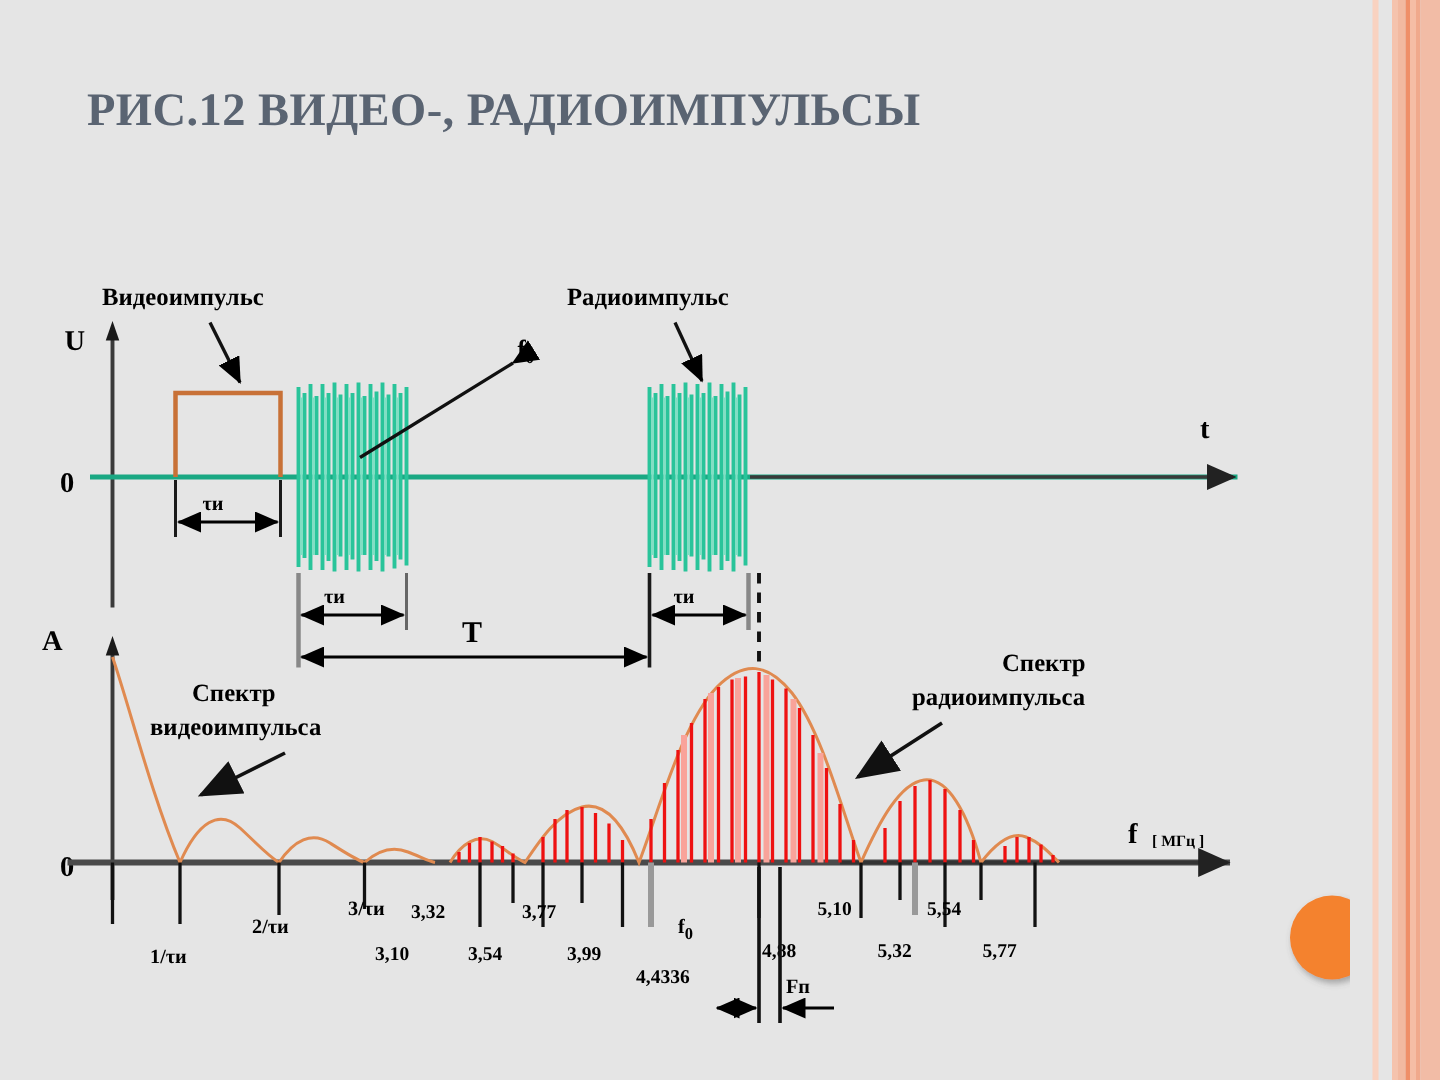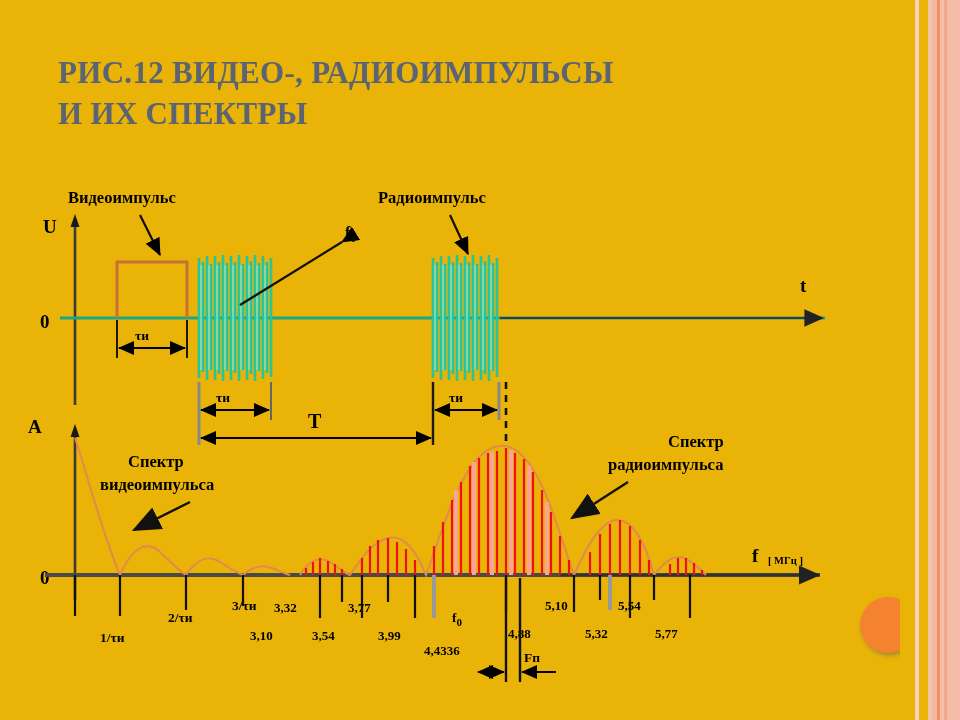--- a/index.html
+++ b/index.html
@@ -1,20 +1,20 @@
 <!DOCTYPE html>
 <html><head>
 <meta charset="utf-8">
 <style>
   html,body{margin:0;padding:0;}
   body{
     width:960px;height:720px;background:#ffffff;overflow:hidden;
     font-family:"Liberation Serif", serif;position:relative;
   }
-  #slide{position:absolute;inset:0;width:960px;height:720px;background:#eab308;}
+  #slide{position:absolute;inset:0;width:960px;height:720px;background:#e5e5e5;}
 
   
   .edge{position:absolute;top:0;height:720px;}
   .edge-a{left:915px;width:4px;background:#f9d2c0;}
   .edge-b{left:928px;width:4px;background:#f5c3ad;}
   .edge-c{left:932px;width:5px;background:#f2b9a0;}
   .edge-d{left:937px;width:3px;background:#ef8f68;}
   .edge-e{left:940px;width:4px;background:#f5bda5;}
   .edge-f{left:944px;width:3px;background:#f0a98c;}
   .edge-g{left:947px;width:13px;background:#f2bca6;}
@@ -47,21 +47,20 @@
   <div class="edge edge-a"></div>
   <div class="edge edge-b"></div>
   <div class="edge edge-c"></div>
   <div class="edge edge-d"></div>
   <div class="edge edge-e"></div>
   <div class="edge edge-f"></div>
   <div class="edge edge-g"></div>
 
   <div class="title">
     <div>РИС.12 ВИДЕО-, РАДИОИМПУЛЬСЫ</div>
-    <div>И ИХ СПЕКТРЫ</div>
   </div>
 
   <div id="fig">
   <svg width="900" height="520" viewBox="0 0 900 520" xmlns="http://www.w3.org/2000/svg">
     <defs>
       <marker id="ah" markerWidth="9" markerHeight="8" refX="8" refY="4" orient="auto">
         <path d="M0,0 L9,4 L0,8 z" fill="#222"></path>
       </marker>
       <marker id="ahs" markerWidth="8" markerHeight="7" refX="7.5" refY="3.5" orient="auto">
         <path d="M0,0 L8,3.5 L0,7 z" fill="#000"></path>

